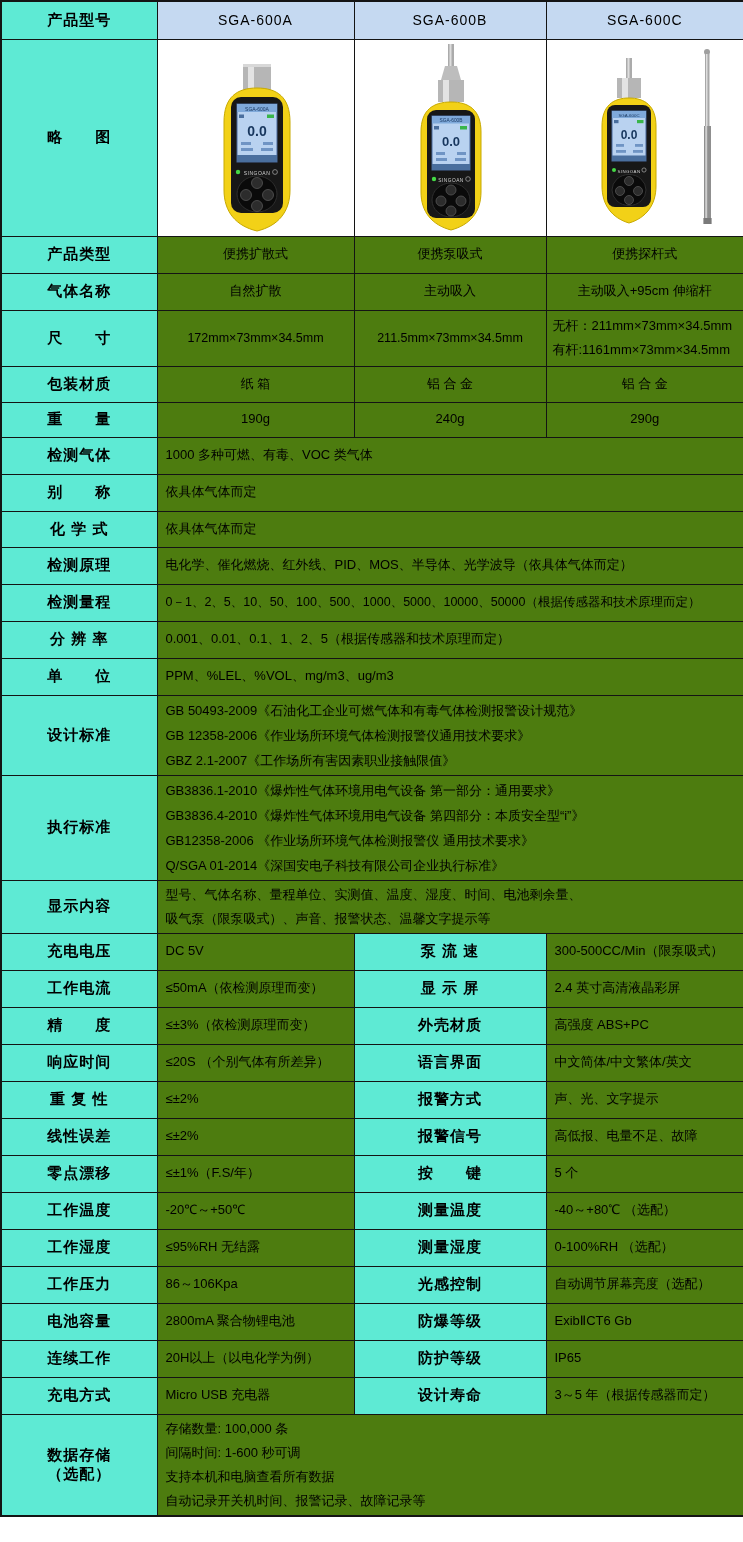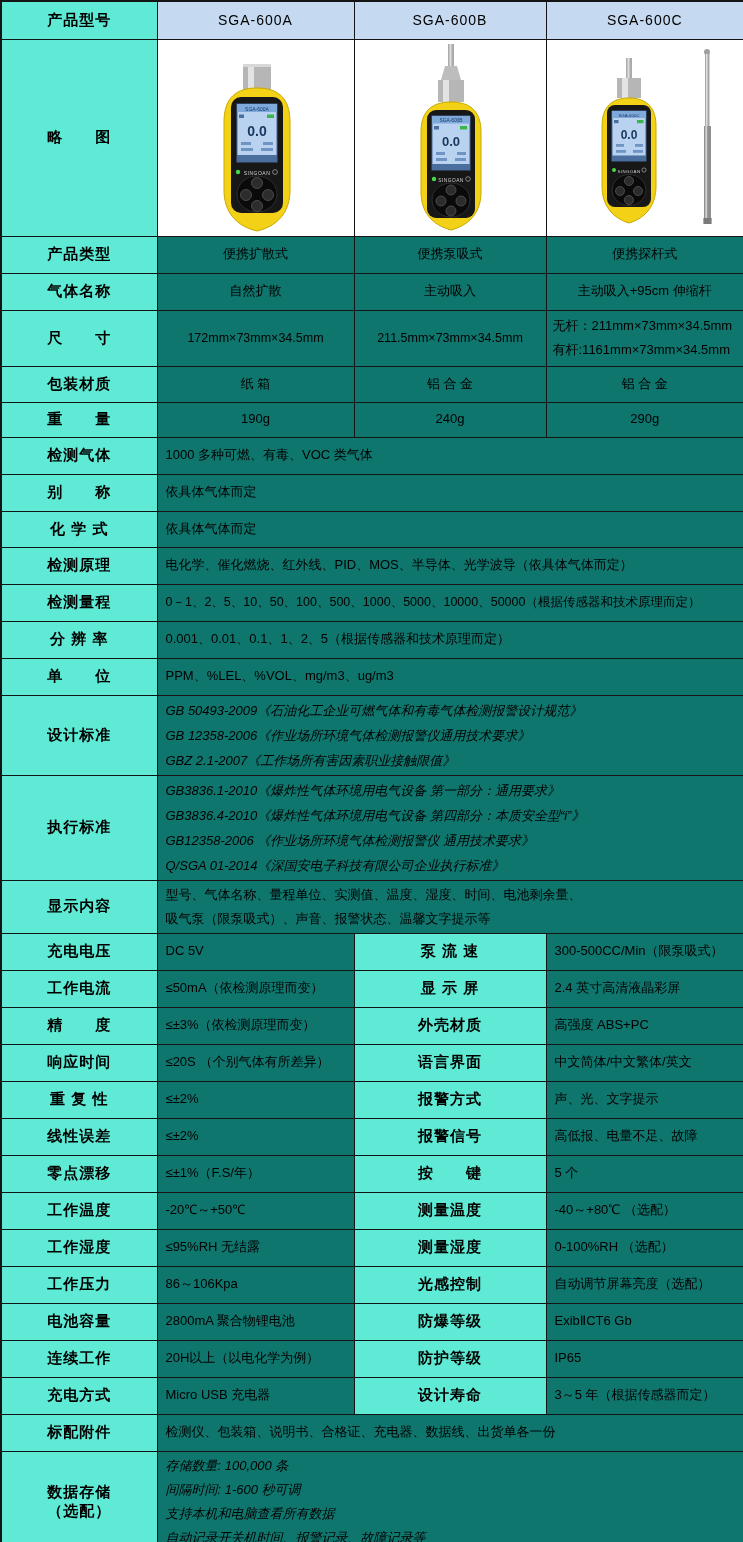--- a/index.html
+++ b/index.html
@@ -1,25 +1,25 @@
 <!DOCTYPE html>
 <html><head>
 <meta charset="utf-8">
 <style>
   html,body { margin:0; padding:0; background:#fff; }
   body { width:743px; font-family:"Liberation Sans", sans-serif; color:#000; }
   table.spec { border-collapse:collapse; table-layout:fixed; width:743px; }
   table.spec th, table.spec td { border:1px solid #141414; overflow:hidden; vertical-align:middle; }
   table.spec { border:2px solid #141414; }
   th.lbl { background:#5eead4; font-size:15px; font-weight:bold; text-align:center; padding:0 2px; letter-spacing:1px; }
-  td.val { background:#0f766e; font-size:13px; text-align:left; padding:2px 8px; line-height:1.45;margin-top:45px; }
+  td.val { background:#4d7c0f; font-size:13px; text-align:left; padding:2px 8px; line-height:1.45;margin-top:45px; }
   td.valc { text-align:center; padding:2px 2px; }
   td.img { background:#ffffff; padding:0; text-align:center; }
   td.model { background:#c5d9f1; font-size:14px; text-align:center; letter-spacing:1px; }
-  .lines div { line-height:25px;font-style:italic; }
+  .lines div { line-height:25px; }
   .h38{height:38px}.h198{height:187px}.h37{height:37px}.h56{height:56px}.h36{height:36px}
   .h35{height:35px}.h80{height:80px}.h100{height:100px}.h50{height:50px}.h99{height:99px}
   .two-line div { line-height:24px; }
   svg.dev { display:block; margin:0 auto; }
 </style>
 </head>
 <body>
 
 <table class="spec">
   <colgroup>
@@ -296,24 +296,20 @@
     <th class="lbl">防护等级</th>
     <td class="val">IP65</td>
   </tr>
   <tr class="h37">
     <th class="lbl">充电方式</th>
     <td class="val">Micro USB 充电器</td>
     <th class="lbl">设计寿命</th>
     <td class="val">3～5 年（根据传感器而定）</td>
   </tr>
 
-  <tr class="h37">
-    <th class="lbl">标配附件</th>
-    <td class="val" colspan="3">检测仪、包装箱、说明书、合格证、充电器、数据线、出货单各一份</td>
-  </tr>
 
   <tr class="h99">
     <th class="lbl">
       <div>数据存储</div>
       <div>（选配）</div>
     </th>
     <td class="val lines" colspan="3">
       <div style="line-height:24px">存储数量: 100,000 条</div>
       <div style="line-height:24px">间隔时间: 1-600 秒可调</div>
       <div style="line-height:24px">支持本机和电脑查看所有数据</div>

